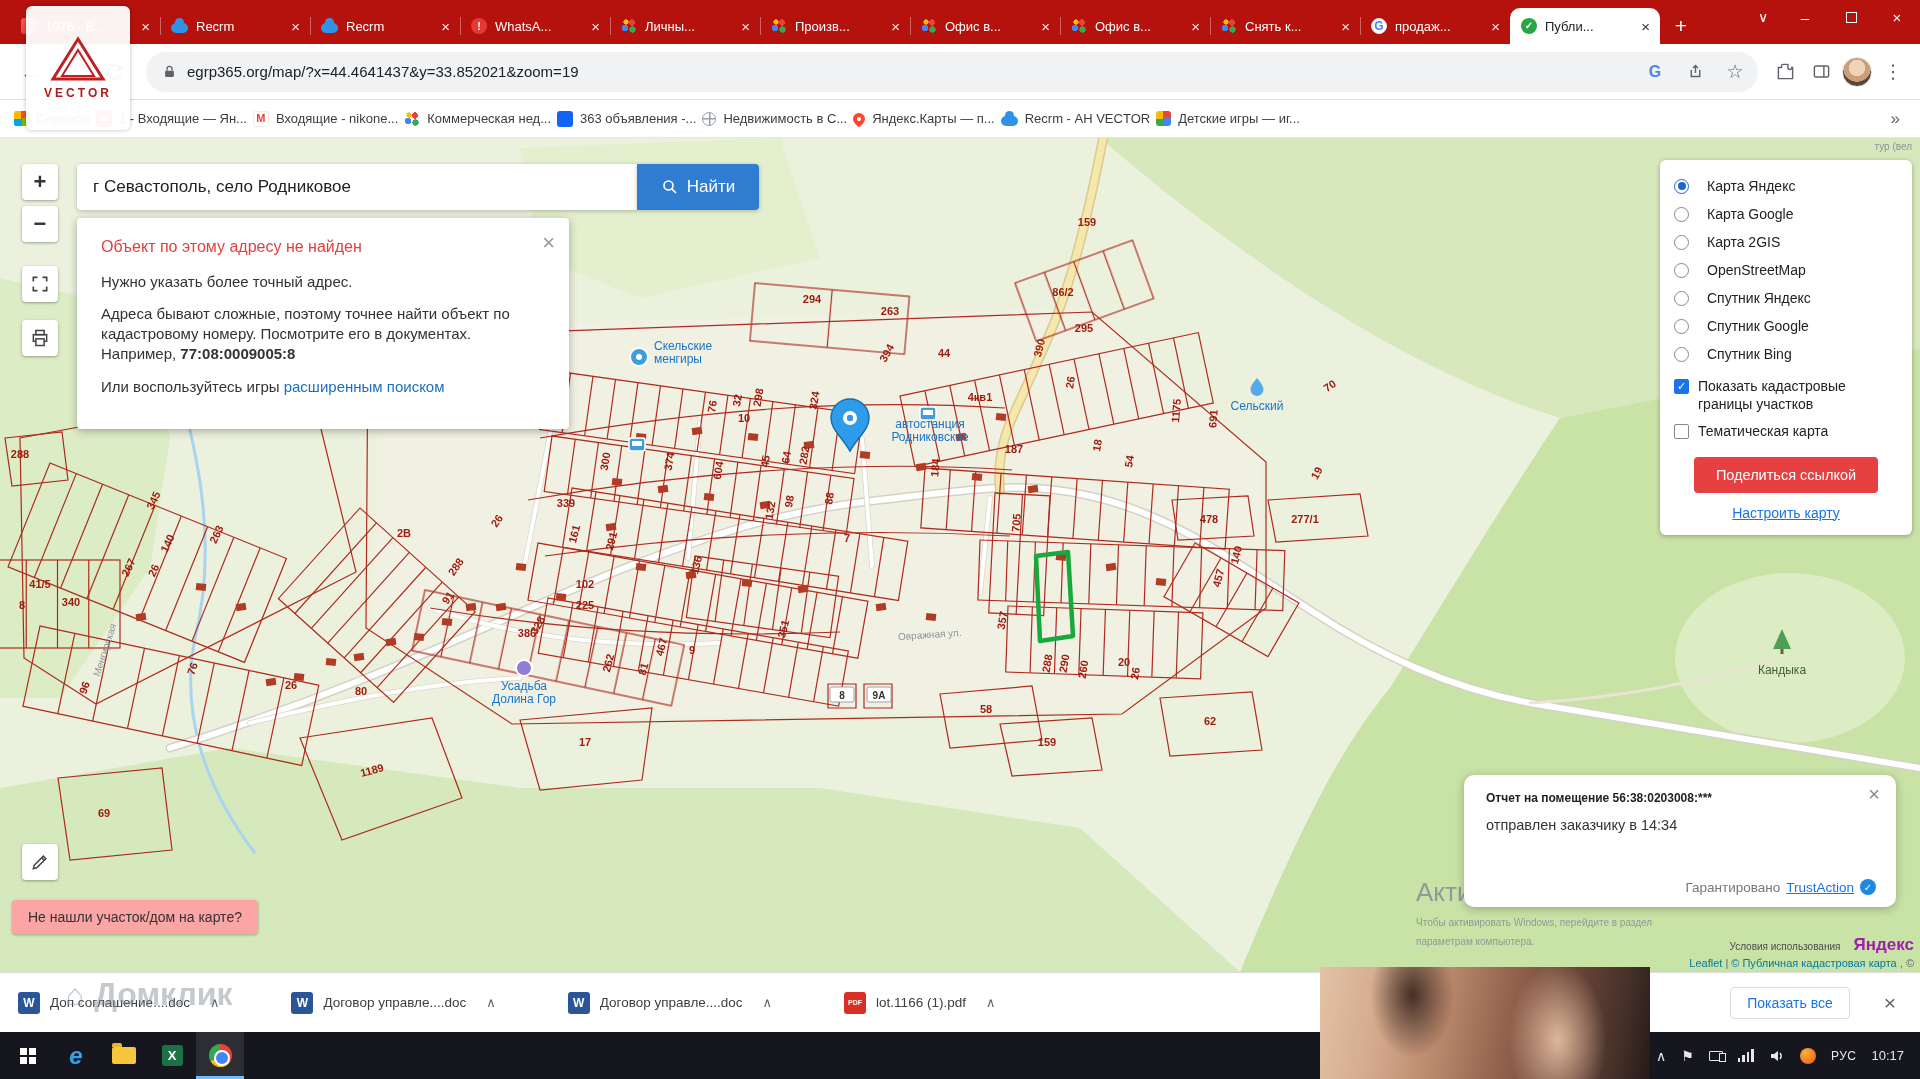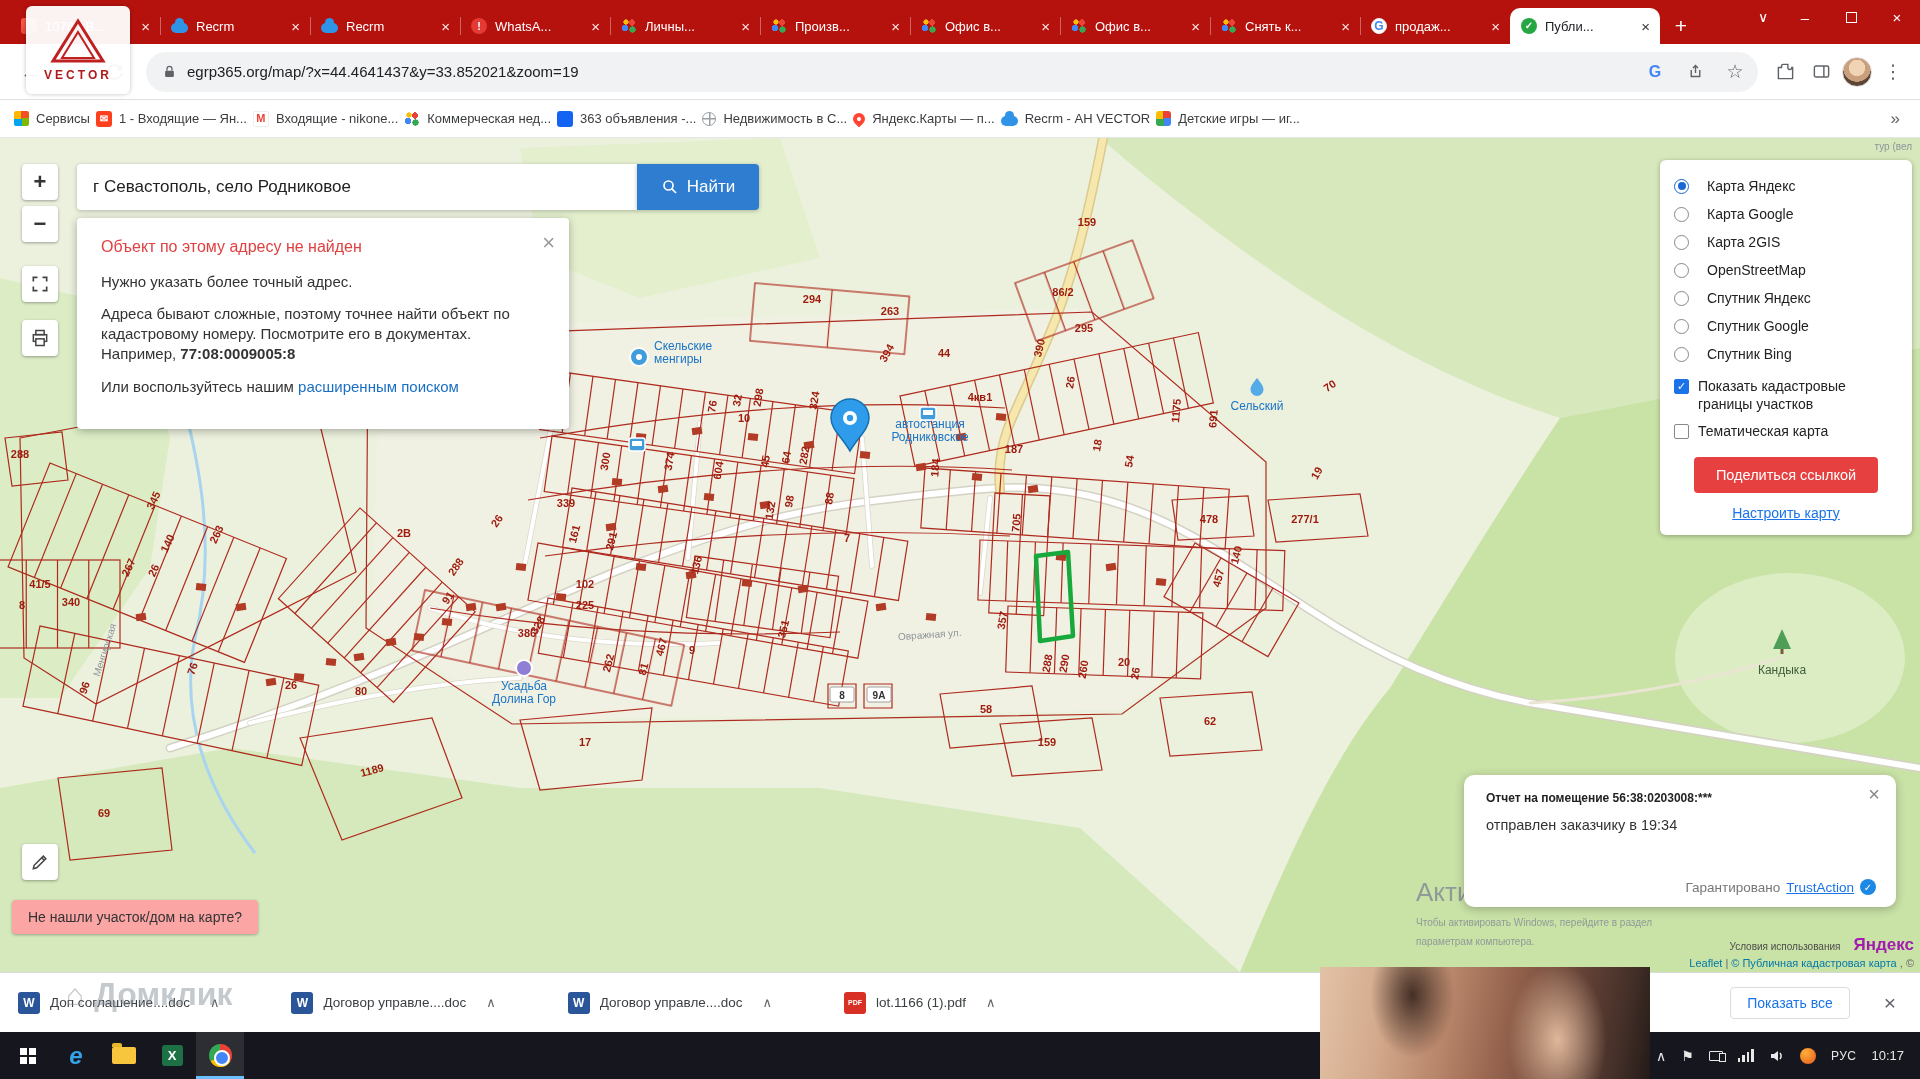--- a/index.html
+++ b/index.html
@@ -161,21 +161,21 @@
   .screen-ic::after{content:"";position:absolute;right:-4px;bottom:-2px;width:5px;height:7px;background:#16161e;border:1.5px solid #e8e8e8}
   .t-lang{font-size:12px;letter-spacing:.5px}
   .t-time{font-size:13px}
 
   
   #pip{position:absolute;left:1320px;top:967px;width:330px;height:112px;z-index:60;
     background:
       radial-gradient(60px 90px at 28% 25%, rgba(45,28,22,.85), transparent 70%),
       radial-gradient(70px 110px at 72% 65%, rgba(235,196,165,.9), transparent 70%),
       linear-gradient(100deg,#e3c2a6 0%,#d3a98c 20%,#b9876b 38%,#96644e 55%,#6d473a 72%,#432f28 90%,#241a17 100%)}
-  #vector-logo{position:absolute;left:26px;top:6px;width:104px;height:88px;background:rgba(255,255,255,.95);border-radius:6px;z-index:100;display:flex;flex-direction:column;align-items:center;justify-content:center;gap:4px;box-shadow:0 0 4px rgba(0,0,0,.25)}
+  #vector-logo{position:absolute;left:26px;top:6px;width:104px;height:124px;background:rgba(255,255,255,.95);border-radius:6px;z-index:100;display:flex;flex-direction:column;align-items:center;justify-content:center;gap:4px;box-shadow:0 0 4px rgba(0,0,0,.25)}
   .vec-text{color:#b01a1a;font-size:12px;font-weight:bold;letter-spacing:3px}
   #domclick{position:absolute;left:66px;top:976px;z-index:62;display:flex;align-items:center;gap:10px;opacity:.45;color:#7e8a94;font-size:32px;font-weight:bold}
   .dom-house{font-size:30px}
 </style>
 </head>
 <body>
 <div id="screen">
 
   <header>
     <div class="tabstrip">
@@ -795,21 +795,21 @@
           <line x1="14.5" y1="14.5" x2="20" y2="20" stroke="#fff" stroke-width="2.2"></line>
         </svg>
       <span>Найти</span>
     </div>
 
     <div id="errpop">
       <div class="err-close">×</div>
       <div class="err-title">Объект по этому адресу не найден</div>
       <div class="err-p">Нужно указать более точный адрес.</div>
       <div class="err-p"><span>Адреса бывают сложные, поэтому точнее найти объект по кадастровому номеру. Посмотрите его в документах. Например, </span><b>77:08:0009005:8</b></div>
-      <div class="err-p"><span>Или воспользуйтесь нашим </span><a class="err-link">расширенным поиском</a></div>
+      <div class="err-p"><span>Или воспользуйтесь игры </span><a class="err-link">расширенным поиском</a></div>
     </div>
 
     <div id="layers-panel">
       <div id="radio-list">
           <div class="radio-row">
             <span class="radio sel"></span>
             <span class="radio-label">Карта Яндекс</span>
           </div>
           <div class="radio-row">
             <span class="radio"></span>
@@ -852,21 +852,21 @@
 
     <div id="act-wm">
       <div class="wm1">Активация Windows</div>
       <div class="wm2">Чтобы активировать Windows, перейдите в раздел</div>
       <div class="wm2">параметрам компьютера.</div>
     </div>
 
     <div id="notif">
       <div class="notif-close">×</div>
       <div class="notif-title">Отчет на помещение 56:38:0203008:***</div>
-      <div class="notif-body">отправлен заказчику в 19:34</div>
+      <div class="notif-body">отправлен заказчику в 14:34</div>
       <div class="notif-footer">
         <span>Гарантировано </span>
         <a>TrustAction</a>
         <span class="badge">✓</span>
       </div>
     </div>
 
     <div id="attrib">
       <div>
         <span class="att-terms">Условия использования</span>

